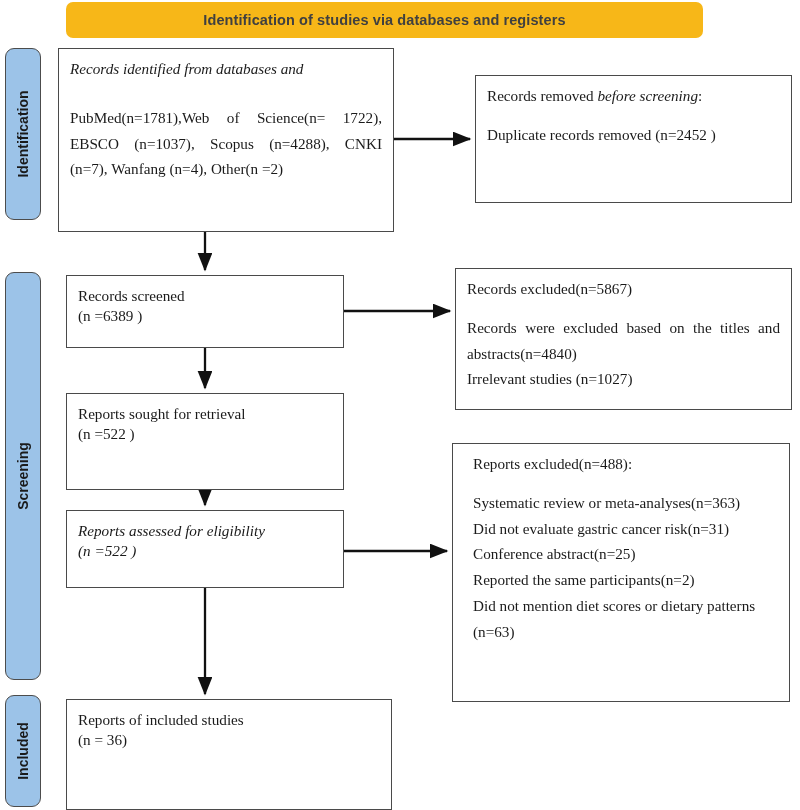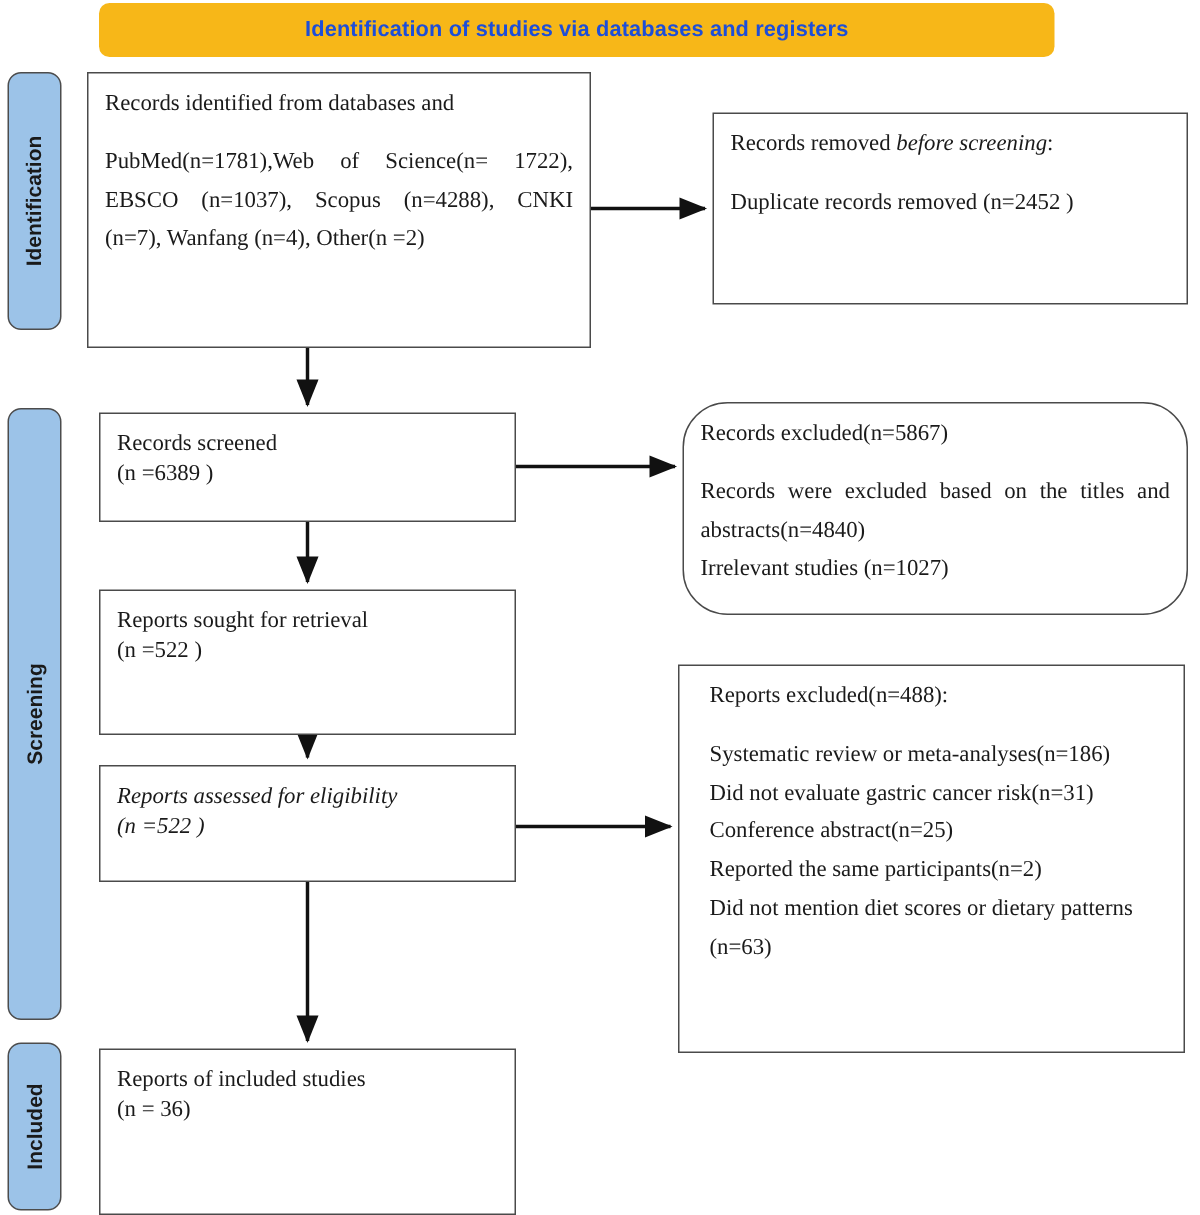--- a/index.html
+++ b/index.html
@@ -22,21 +22,21 @@
     left: 66px; top: 2px;
     width: 637px; height: 36px;
     background: #F7B718;
     border-radius: 7px;
     display: flex;
     align-items: center;
     justify-content: center;
     font-family: "Liberation Sans", sans-serif;
     font-weight: bold;
     font-size: 14.5px;
-    color: #1d4ed8;
+    color: #404040;
     letter-spacing: 0.1px;
   }
 
   
   .phase-bar {
     position: absolute;
     left: 5px;
     width: 36px;
     background: #9CC3E8;
     border: 1.6px solid #4c4c4c;
@@ -73,25 +73,25 @@
   .box .ln { display: block; margin: 0 0 6px 0; }
   .box .ln:last-child { margin-bottom: 0; }
   .just { text-align: justify; text-align-last: justify; }
   em.ital { }
 
   
   #box-identified { left: 58px;  top: 48px;  width: 336px; height: 184px; }
   #box-screened   { left: 66px;  top: 275px; width: 278px; height: 73px; }
   #box-sought     { left: 66px;  top: 393px; width: 278px; height: 97px; }
   #box-assessed   { left: 66px;  top: 510px; width: 278px; height: 78px; font-style: italic; }
-  #box-included   { left: 66px;  top: 699px; width: 278px; height: 111px; }
+  #box-included   { left: 66px;  top: 699px; width: 326px; height: 111px; }
 
   
   #box-removed    { left: 475px; top: 75px;  width: 317px; height: 128px; }
-  #box-excluded1  { left: 455px; top: 268px; width: 337px; height: 142px; border-radius: 30px; }
+  #box-excluded1  { left: 455px; top: 268px; width: 337px; height: 142px; }
   #box-excluded2  { left: 452px; top: 443px; width: 338px; height: 259px; padding-left: 20px; }
 
   #box-screened .t1, #box-sought .t1, #box-assessed .t1, #box-included .t1 { display:block; }
   #box-screened .t2, #box-sought .t2, #box-assessed .t2, #box-included .t2 { display:block; }
 
   
   #wires {
     position: absolute;
     left: 0; top: 0;
     width: 800px; height: 810px;
@@ -133,21 +133,21 @@
     <line x1="205" y1="348" x2="205" y2="388" stroke="#111111" stroke-width="2.3" marker-end="url(#ah)"></line>
 
     <line x1="205" y1="470" x2="205" y2="505" stroke="#111111" stroke-width="2.3" marker-end="url(#ah)"></line>
 
     <line x1="344" y1="551" x2="447" y2="551" stroke="#111111" stroke-width="2.3" marker-end="url(#ah)"></line>
 
     <line x1="205" y1="588" x2="205" y2="694" stroke="#111111" stroke-width="2.3" marker-end="url(#ah)"></line>
   </svg>
 
   <div class="box" id="box-identified">
-    <p class="ln" style="margin-bottom:6px;">Records identified from databases and</p>
+    <p class="ln" style="margin-bottom:16px;font-style:italic;">Records identified from databases and</p>
     <div class="gap"></div>
     <p class="ln just">PubMed(n=1781),Web of Science(n= 1722),</p>
     <p class="ln just">EBSCO (n=1037), Scopus (n=4288), CNKI</p>
     <p class="ln">(n=7), Wanfang (n=4), Other(n =2)</p>
   </div>
 
   <div class="box" id="box-removed">
     <p class="ln"><span>Records removed </span><em class="ital">before screening</em><span>:</span></p>
     <div class="gap"></div>
     <p class="ln">Duplicate records removed (n=2452 )</p>
@@ -172,21 +172,21 @@
   </div>
 
   <div class="box center" id="box-assessed">
     <span class="t1">Reports assessed for eligibility</span>
     <span class="t2">(n =522 )</span>
   </div>
 
   <div class="box" id="box-excluded2">
     <p class="ln">Reports excluded(n=488):</p>
     <div class="gap"></div>
-    <p class="ln">Systematic review or meta-analyses(n=186)</p>
+    <p class="ln">Systematic review or meta-analyses(n=363)</p>
     <p class="ln">Did not evaluate gastric cancer risk(n=31)</p>
     <p class="ln">Conference abstract(n=25)</p>
     <p class="ln">Reported the same participants(n=2)</p>
     <p class="ln">Did not mention diet scores or dietary patterns</p>
     <p class="ln">(n=63)</p>
   </div>
 
   <div class="box center" id="box-included">
     <span class="t1">Reports of included studies</span>
     <span class="t2">(n = 36)</span>

